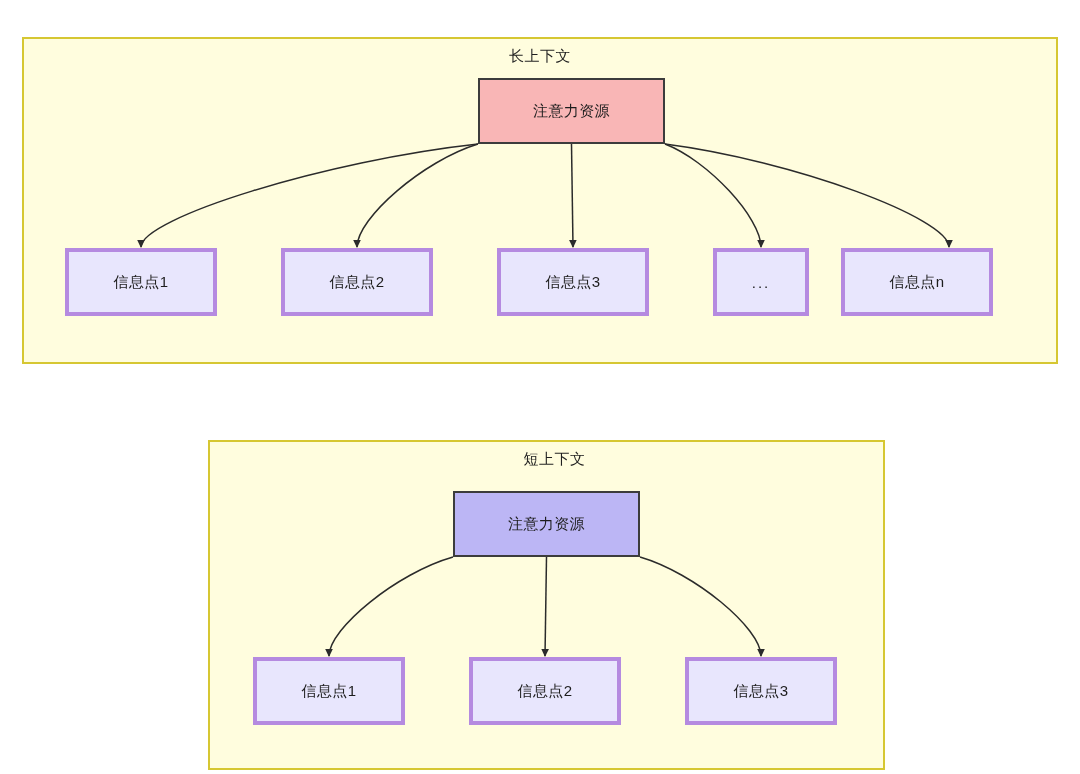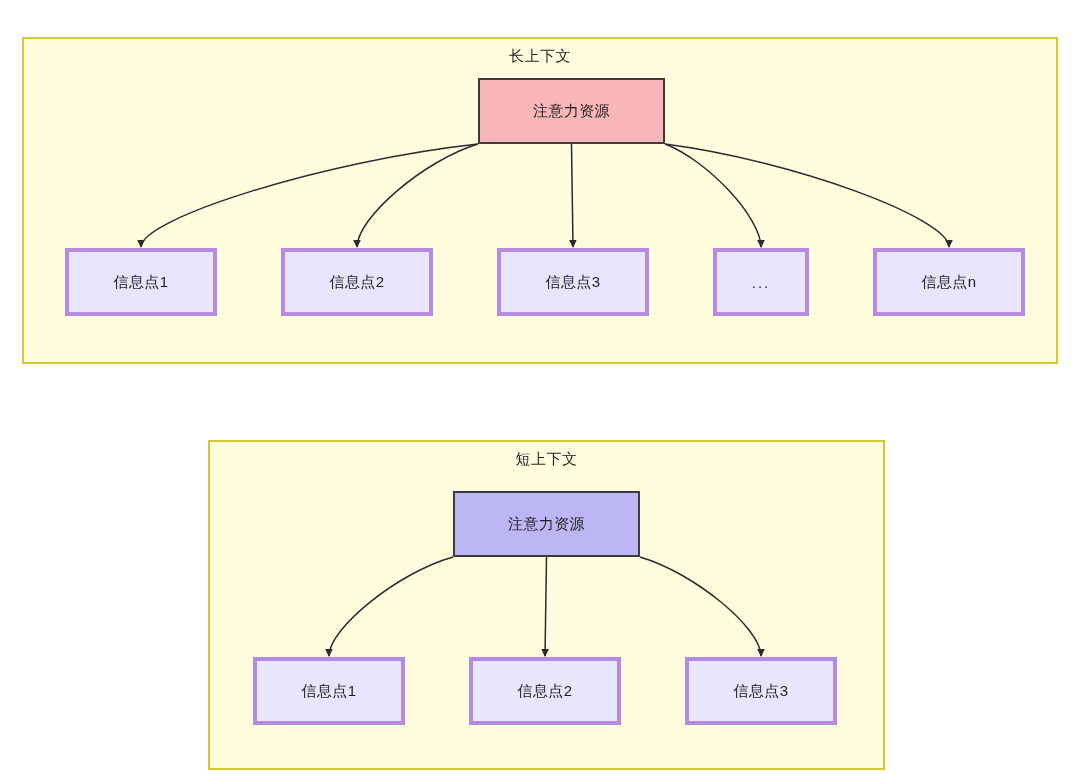--- a/index.html
+++ b/index.html
@@ -83,24 +83,24 @@
 
   <div class="group" id="group-long" style="left: 22px; top: 25px; width: 1036px; height: 327px; background: rgb(255, 253, 222); border-color: rgb(214, 199, 50);"></div>
   <div class="group-title" id="title-long" style="left: 22px; width: 1036px; top: 34px;">长上下文</div>
 
   <div class="node node-attention-long" id="node-long-source" style="left: 478px; top: 66px; width: 187px; height: 66px; background: rgb(249, 182, 182); border-color: rgb(60, 60, 60);">注意力资源</div>
 
   <div class="node node-info" id="node-long-t0" style="left: 65px; top: 236px; width: 152px; height: 68px; background: rgb(232, 230, 253); border-color: rgb(181, 138, 224);">信息点1</div>
   <div class="node node-info" id="node-long-t1" style="left: 281px; top: 236px; width: 152px; height: 68px; background: rgb(232, 230, 253); border-color: rgb(181, 138, 224);">信息点2</div>
   <div class="node node-info" id="node-long-t2" style="left: 497px; top: 236px; width: 152px; height: 68px; background: rgb(232, 230, 253); border-color: rgb(181, 138, 224);">信息点3</div>
   <div class="node node-info node-ellipsis" id="node-long-t3" style="left: 713px; top: 236px; width: 96px; height: 68px; background: rgb(232, 230, 253); border-color: rgb(181, 138, 224);">...</div>
-  <div class="node node-info" id="node-long-t4" style="left: 873px; top: 236px; width: 152px; height: 68px; background: rgb(232, 230, 253); border-color: rgb(181, 138, 224);">信息点n</div>
+  <div class="node node-info" id="node-long-t4" style="left: 841px; top: 236px; width: 152px; height: 68px; background: rgb(232, 230, 253); border-color: rgb(181, 138, 224);">信息点n</div>
 
   <div class="group" id="group-short" style="left: 208px; top: 428px; width: 677px; height: 330px; background: rgb(255, 253, 222); border-color: rgb(214, 199, 50);"></div>
-  <div class="group-title" id="title-short" style="left: 208px; width: 677px; top: 437px;">短上下文</div>
+  <div class="group-title" id="title-short" style="left: 216px; width: 677px; top: 437px;">短上下文</div>
 
   <div class="node node-attention-short" id="node-short-source" style="left: 453px; top: 479px; width: 187px; height: 66px; background: rgb(188, 182, 245); border-color: rgb(60, 60, 60);">注意力资源</div>
 
   <div class="node node-info" id="node-short-t0" style="left: 253px; top: 645px; width: 152px; height: 68px; background: rgb(232, 230, 253); border-color: rgb(181, 138, 224);">信息点1</div>
   <div class="node node-info" id="node-short-t1" style="left: 469px; top: 645px; width: 152px; height: 68px; background: rgb(232, 230, 253); border-color: rgb(181, 138, 224);">信息点2</div>
   <div class="node node-info" id="node-short-t2" style="left: 685px; top: 645px; width: 152px; height: 68px; background: rgb(232, 230, 253); border-color: rgb(181, 138, 224);">信息点3</div>
 
   <svg class="svg-layer" id="edges" viewBox="0 0 1080 774">
     <defs>
       <marker id="arrowhead" markerWidth="9" markerHeight="9" refX="7.2" refY="4.5" orient="auto" markerUnits="userSpaceOnUse">

